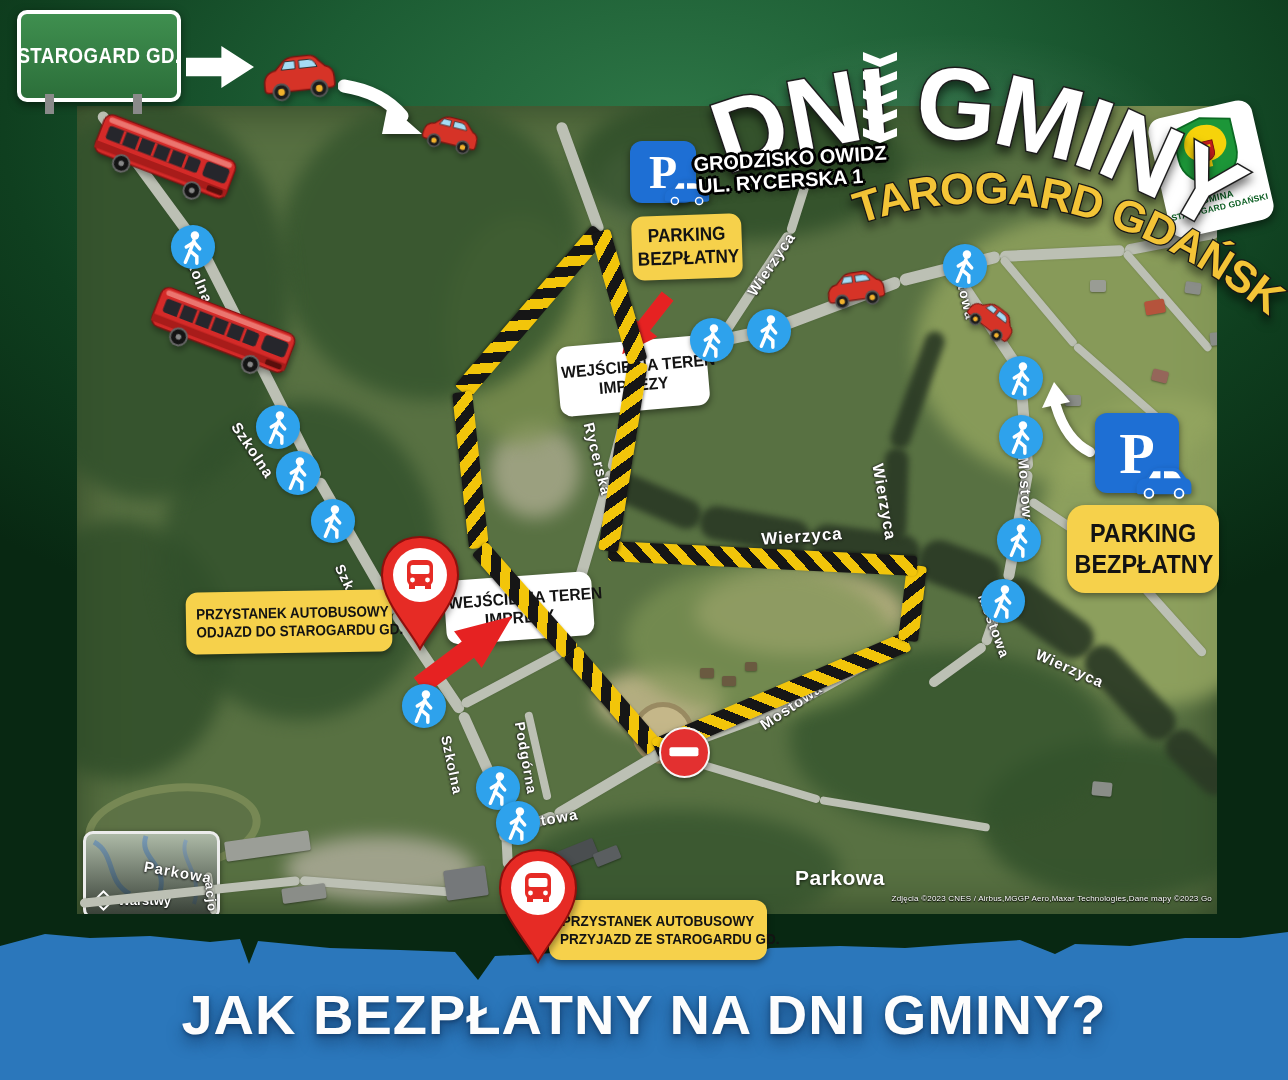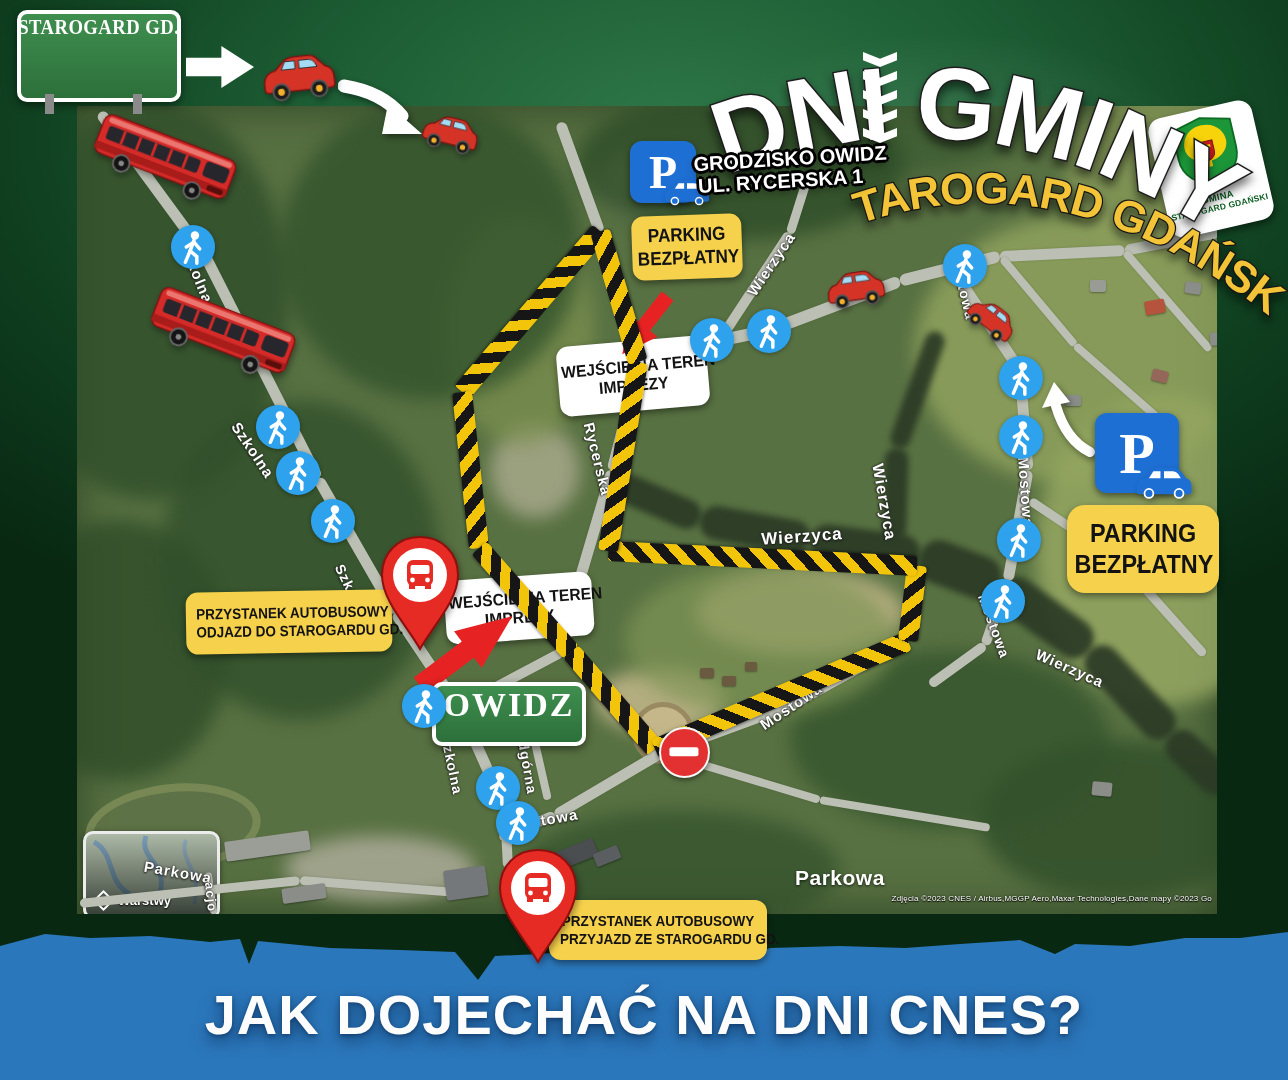--- a/index.html
+++ b/index.html
@@ -25,22 +25,22 @@
     border-radius:4px;box-shadow:0 1px 3px rgba(0,0,0,.45);}
   .walker{position:absolute;width:46px;height:46px;filter:drop-shadow(0 1px 2px rgba(0,0,0,.35));}
   .caricon,.busicon,.pinicon{position:absolute;filter:drop-shadow(2px 3px 3px rgba(0,0,0,.35));}
   .box-yellow{position:absolute;background:#f6d14b;border-radius:12px;color:#131313;text-align:center;
     display:flex;flex-direction:column;justify-content:center;box-shadow:0 3px 7px rgba(0,0,0,.45);font-weight:700;}
   .box-yellow .l{transform:scaleX(.9);white-space:nowrap;line-height:1.2;}
   .box-white{position:absolute;background:#fff;border-radius:12px;color:#131313;text-align:center;
     display:flex;flex-direction:column;justify-content:center;box-shadow:0 3px 7px rgba(0,0,0,.45);font-weight:700;}
   .box-white .l{transform:scaleX(.95);white-space:nowrap;line-height:1.15;}
   .green-sign{position:absolute;background:linear-gradient(180deg,#3f8f4f,#2c6f3a);border:4px solid #fff;
-    border-radius:10px;color:#fff;display:flex;justify-content:center;
-    box-shadow:0 3px 8px rgba(0,0,0,.5);font-weight:700;font-family:Liberation Serif, serif;}
+    border-radius:10px;color:#fff;display:flex;align-items:center;justify-content:center;
+    box-shadow:0 3px 8px rgba(0,0,0,.5);font-weight:700;}
   .post{position:absolute;width:9px;height:20px;background:#8a8a8a;}
   .white-arrow{position:absolute;background:#fff;clip-path:polygon(0 28%,52% 28%,52% 0,100% 50%,52% 100%,52% 72%,0 72%);
     filter:drop-shadow(2px 3px 3px rgba(0,0,0,.45));}
   .red-arrow{position:absolute;background:#e62222;clip-path:polygon(0 28%,52% 28%,52% 0,100% 50%,52% 100%,52% 72%,0 72%);
     filter:drop-shadow(2px 2px 2px rgba(0,0,0,.45));}
   .noentry{position:absolute;border-radius:50%;background:#e33030;border:2px solid #f6f6f6;
     box-shadow:0 2px 5px rgba(0,0,0,.5);}
   .noentry i{position:absolute;left:50%;top:50%;width:62%;height:20%;background:#fff;border-radius:2px;
     transform:translate(-50%,-50%);}
   .psign{position:absolute;background:#1e6fd4;border-radius:12px;color:#fff;display:flex;align-items:center;
@@ -270,23 +270,20 @@
 
     <div class="box-yellow" style="left:186px;top:591px;width:206px;height:62px;font-size:15px;transform:rotate(-1deg);">
       <span class="l">PRZYSTANEK AUTOBUSOWY</span>
       <span class="l">ODJAZD DO STAROGARDU GD.</span>
     </div>
     <div class="box-yellow" style="left:549px;top:900px;width:218px;height:60px;font-size:15px;z-index:12;">
       <span class="l">PRZYSTANEK AUTOBUSOWY</span>
       <span class="l">PRZYJAZD ZE STAROGARDU GD.</span>
     </div>
 
-    <div class="green-sign" style="left:432px;top:682px;width:146px;height:56px;">
-      <span style="font-size:34px;letter-spacing:2px;">OWIDZ</span>
-    </div>
   <div class="stripe" style="left: 600px; top: 221px; width: 212.05px; height: 20px; transform-origin: 0px 10px; transform: rotate(2.27942rad);"></div>
       <div class="stripe" style="left: 462px; top: 382px; width: 156.924px; height: 20px; transform-origin: 0px 10px; transform: rotate(1.46225rad);"></div>
       <div class="stripe" style="left: 479px; top: 538px; width: 138.852px; height: 20px; transform-origin: 0px 10px; transform: rotate(0.846546rad);"></div>
       <div class="stripe" style="left: 571px; top: 642px; width: 128.316px; height: 20px; transform-origin: 0px 10px; transform: rotate(0.857098rad);"></div>
       <div class="stripe" style="left: 655px; top: 739px; width: 275.087px; height: 20px; transform-origin: 0px 10px; transform: rotate(-0.40346rad);"></div>
       <div class="stripe" style="left: 908px; top: 631px; width: 75.5381px; height: 20px; transform-origin: 0px 10px; transform: rotate(-1.45137rad);"></div>
       <div class="stripe" style="left: 917px; top: 556px; width: 309.364px; height: 20px; transform-origin: 0px 10px; transform: rotate(-3.09309rad);"></div>
       <div class="stripe" style="left: 608px; top: 541px; width: 191.366px; height: 20px; transform-origin: 0px 10px; transform: rotate(-1.41338rad);"></div>
       <div class="stripe" style="left: 638px; top: 352px; width: 136.4px; height: 20px; transform-origin: 0px 10px; transform: rotate(-1.85312rad);"></div>
       <div class="walker" style="left: 170px; top: 224px;"><svg width="46" height="46" viewBox="0 0 48 48">
@@ -568,14 +565,14 @@
       <path d="M36 3 L68 11 V42 C68 61 54 72 36 76 C18 72 4 61 4 42 V11 Z" fill="#1c9638" stroke="#0d6b24" stroke-width="2"></path>
       <path d="M36 11 C21 11 13 22 13 32 C13 43 24 51 36 51 C48 51 59 43 59 32 C59 22 51 11 36 11 Z" fill="#f6d30a"></path>
       <rect x="33" y="49" width="6" height="8" fill="#f6d30a"></rect>
       <path d="M28 29 h16 v12 c0 5 -4 8 -8 9 c-4 -1 -8 -4 -8 -9 Z" fill="#c41d1d" stroke="#7d1010"></path>
       <rect x="31" y="33" width="10" height="3" fill="#f6d30a"></rect>
     </svg>
     <div class="lg1">GMINA</div>
     <div class="lg2">STAROGARD GDAŃSKI</div>
   </div>
 
-  <div class="footer-q">JAK DOJECHAĆ NA DNI CNES?</div>
+  <div class="footer-q">JAK BEZPŁATNY NA DNI GMINY?</div>
 </div>
 
 </body></html>

